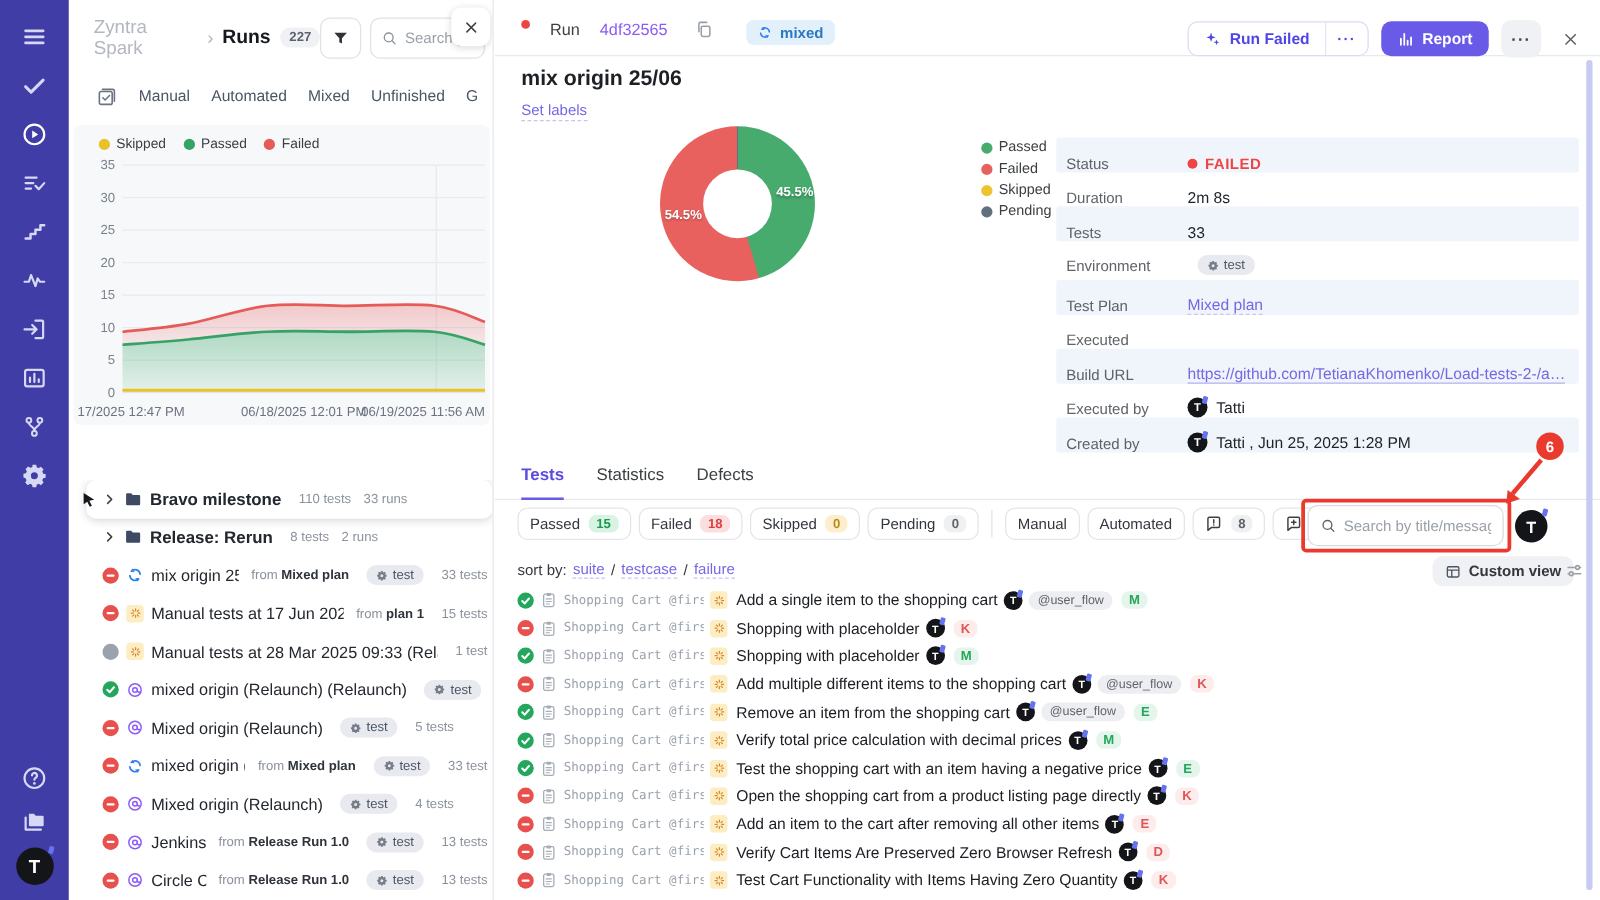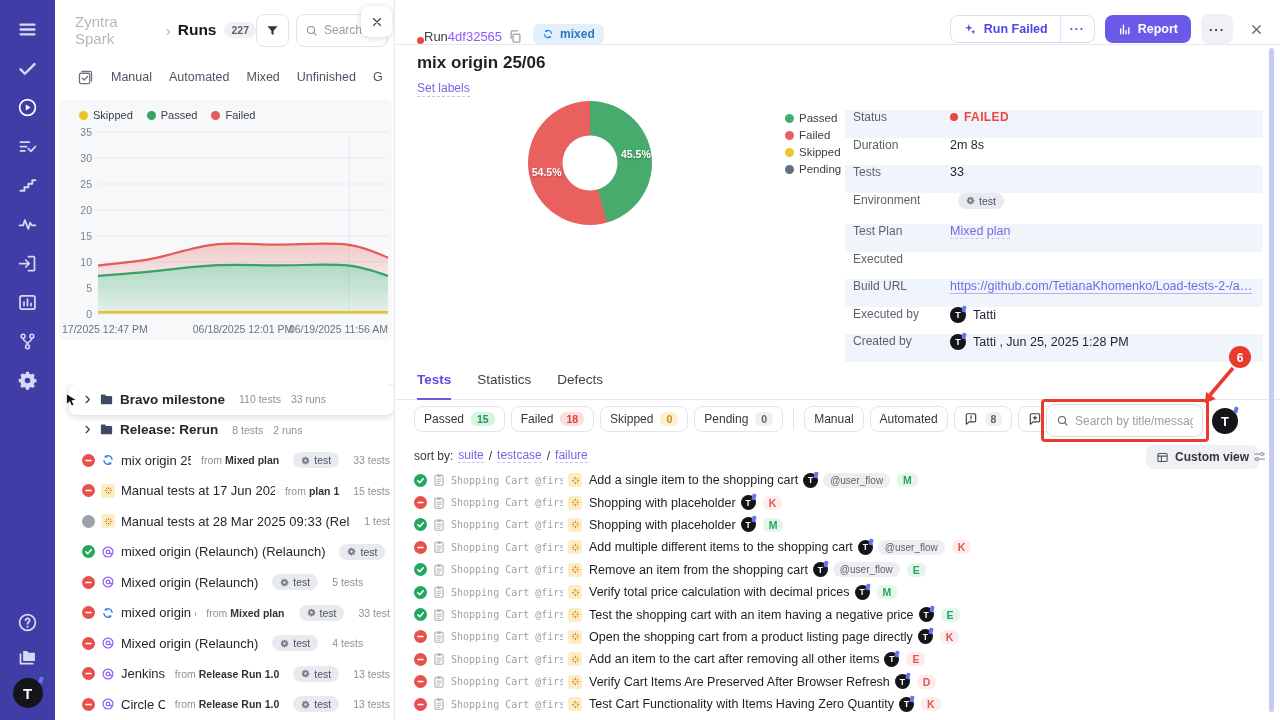--- a/index.html
+++ b/index.html
@@ -58,21 +58,21 @@
 .env-badge .icon{width:9px;height:9px;color:#767d89}
 .st{width:13px;height:13px;border-radius:50%;display:inline-flex;align-items:center;justify-content:center;flex:none}
 .st svg{width:9px;height:9px}
 .st-passed{background:#22a75d}
 .st-failed{background:#e8504d}
 .st-neutral{background:#9aa3ad}
 .burst{width:14px;height:14px;background:#fcedc2;border-radius:3px;color:#d8872b;display:inline-flex;align-items:center;justify-content:center;flex:none}
 .burst svg{width:9px;height:9px}
 
 .main-panel{position:absolute;left:396px;top:0;width:884px;height:720px;background:#fff}
-.topbar{position:absolute;top:0;left:0;right:0;height:45px;border-bottom:1px solid #e8e9ed;display:flex;align-items:flex-end;padding:4px 16px 0 21px;gap:0}
+.topbar{position:absolute;top:0;left:0;right:0;height:45px;border-bottom:1px solid #e8e9ed;display:flex;align-items:flex-start;padding:16px 16px 0 21px;gap:16px}
 .run-dot{width:7px;height:7px;border-radius:50%;background:#ef4444;flex:none}
 .run-label{font-size:13px;color:#3c4043}
 .run-id{font-size:13px;font-weight:400;color:#8b5cf6}
 .copy-btn{width:15px;height:15px;color:#9aa0a6;margin-left:6px;cursor:pointer}
 .type-badge{margin-left:10px;display:inline-flex;gap:6px;align-items:center;background:#e2f0fc;border-radius:6px;padding:3px 9px;font-size:12px;font-weight:600;color:#2c77c2}
 .type-badge .icon{width:12px;height:12px;color:#2f80ed}
 .topbar-right{margin-left:auto;display:flex;align-items:center;gap:10px}
 .rs-btn{display:flex;align-items:stretch;border:1px solid #dcdaf6;border-radius:8px;background:#fff;cursor:pointer}
 .rs-main{display:flex;align-items:center;gap:7px;padding:6px 12px;color:#4f46e5;font-size:12.5px;font-weight:600}
 .rs-main .icon{width:14px;height:14px}
@@ -84,21 +84,21 @@
 .main-title{position:absolute;left:21px;top:53px;font-size:17px;font-weight:700;color:#1d2025}
 .set-labels{position:absolute;left:21px;top:81px;font-size:12px;color:#7468e4;border-bottom:1px dashed #c9c3f4;padding-bottom:1px;cursor:pointer}
 .donut{position:absolute;left:132px;top:101px;width:124px;height:124px;border-radius:50%}
 .donut-hole{position:absolute;left:50%;top:50%;width:55px;height:55px;background:#fff;border-radius:50%;transform:translate(-50%,-50%)}
 .pct{position:absolute;color:#fff;font-size:10.5px;font-weight:700;text-shadow:0 1px 2px rgba(0,0,0,.3);transform:translate(-50%,-50%);z-index:2}
 .pct1{left:87%;top:43%}
 .pct2{left:15%;top:57%}
 .donut-legend{position:absolute;left:389px;top:112px;display:flex;flex-direction:column;gap:5px}
 .donut-legend .leg-item{font-size:11.5px;color:#3c4043}
 .details{position:absolute;left:449px;top:110px;width:418px}
-.dt-row{display:flex;align-items:flex-start;height:27.5px;padding:0 8px;border-radius:2px}
+.dt-row{display:flex;align-items:flex-end;height:27.5px;padding:0 8px;border-radius:2px}
 .dt-row.alt{background:#f0f4fb}
 .dt-row.gap{margin-top:4px}
 .dt-label{width:97px;flex:none;font-size:12px;color:#5f6368}
 .dt-value{flex:1;min-width:0;display:flex;align-items:center;gap:7px;font-size:12.5px;color:#1f2329;white-space:nowrap}
 .dt-status{color:#ef4444;font-weight:800;font-size:12px;letter-spacing:.4px;display:flex;align-items:center;gap:6px}
 .dt-status .run-dot{width:8px;height:8px}
 .link{color:#7468e4;border-bottom:1px dashed #c9c3f4;cursor:pointer;white-space:nowrap}
 .url{max-width:100%;overflow:hidden;text-overflow:ellipsis;border-bottom-style:solid;border-bottom-color:#b9b0f0}
 .av-15{width:15px;height:15px;font-size:8.5px}
 .av-16{width:16px;height:16px;font-size:9px}
@@ -1048,21 +1048,21 @@
             <rect x="9" y="2.5" width="6" height="4" rx="1" fill="currentColor"></rect>
             <path d="M8.5 10.5h7M8.5 14h7M8.5 17.5h4.5" stroke="currentColor" stroke-width="1.6" stroke-linecap="round"></path>
           </svg>
         </span>
         <span class="t-suite">Shopping Cart @first…</span>
         <span class="burst">
           <svg viewBox="0 0 24 24">
             <path d="M12 3v4M12 17v4M3 12h4M17 12h4M5.6 5.6l2.8 2.8M15.6 15.6l2.8 2.8M18.4 5.6l-2.8 2.8M8.4 15.6l-2.8 2.8" stroke="currentColor" stroke-width="2.6" stroke-linecap="round"></path>
           </svg>
         </span>
-        <span class="t-name">Verify Cart Items Are Preserved After Browser Refresh</span>
+        <span class="t-name">Verify Cart Items Are Preserved Zero Browser Refresh</span>
         <span class="avatar av-15">T</span>
         <span class="t-badge red">D</span>
       </div>
       <div class="test-row">
         <span class="st st-failed">
           <svg viewBox="0 0 10 10">
             <path d="M2.4 5h5.2" stroke="#fff" stroke-width="1.9" stroke-linecap="round"></path>
           </svg>
         </span>
         <span class="icon t-clip">

